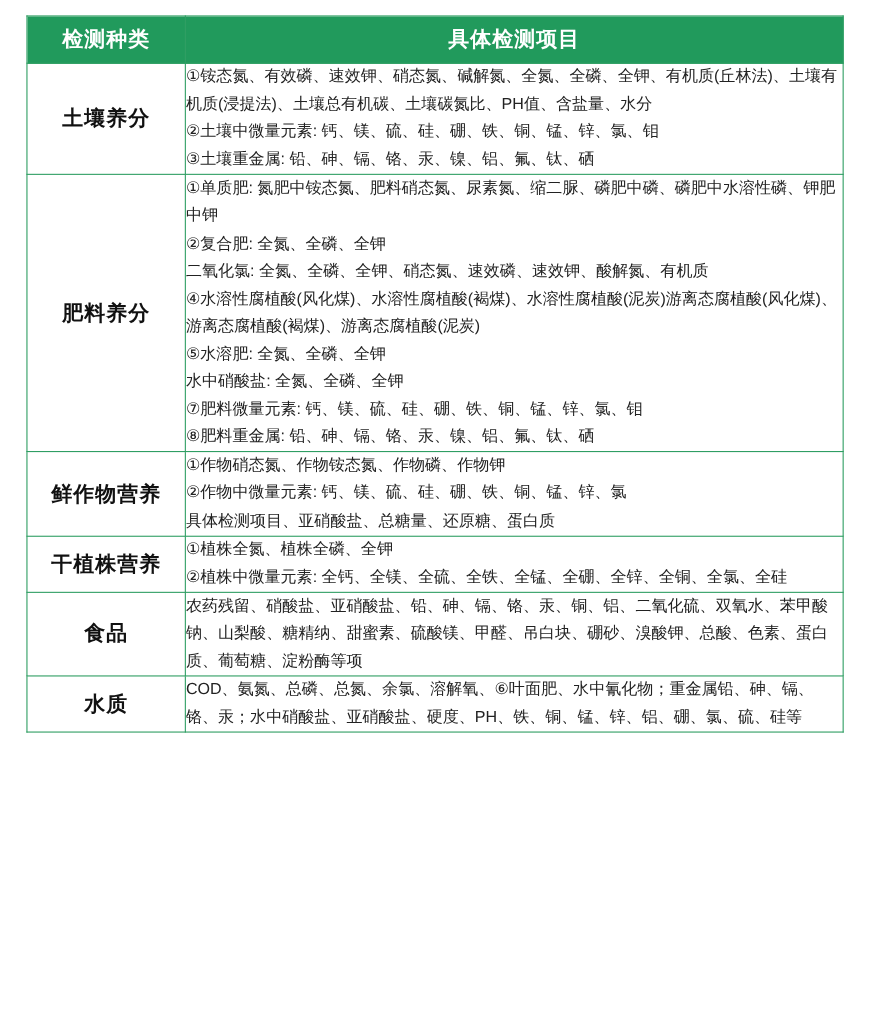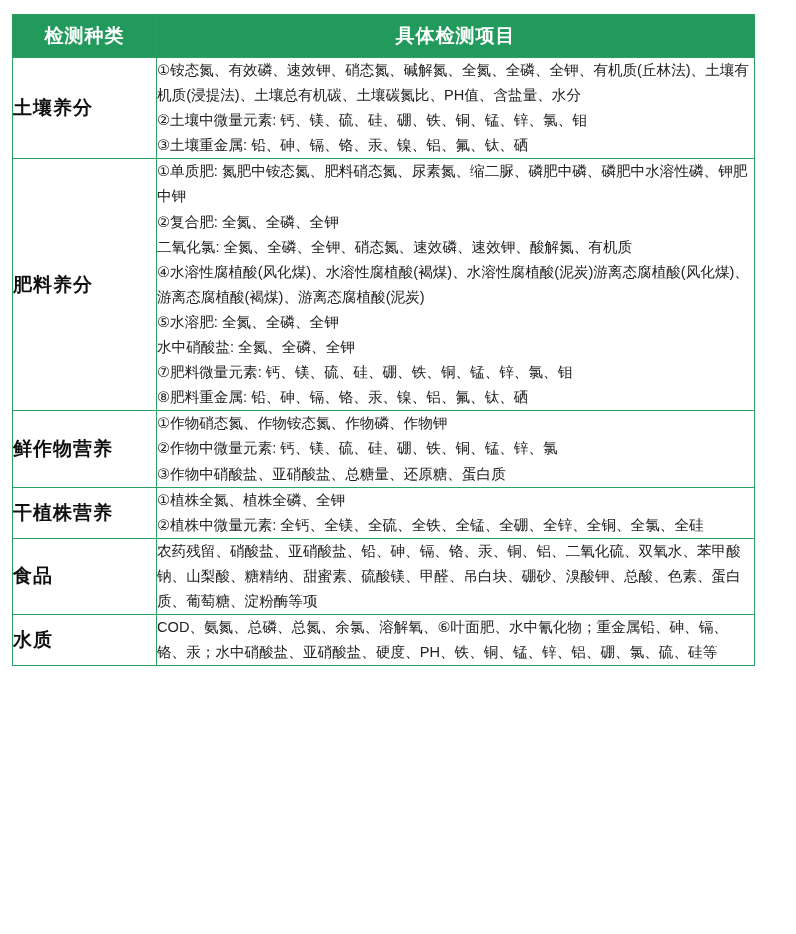--- a/index.html
+++ b/index.html
@@ -10,21 +10,21 @@
   body {
     width: 796px;
     height: 934px;
     font-family: "Liberation Sans", "DejaVu Sans", sans-serif;
     color: #1d1d1d;
   }
   .sheet {
     width: 643px;
     height: 934px;
     box-sizing: border-box;
-    padding: 14px 28px 10px 12px;
+    padding: 14px 28px 10px 24px;
   }
   table.spec {
     width: 740px;
     border-collapse: collapse;
     table-layout: fixed;
   }
   table.spec td, table.spec th {
     border: 1px solid #2f9e63;
     vertical-align: middle;
     padding: 0;
@@ -36,20 +36,21 @@
     font-weight: bold;
     letter-spacing: 1px;
     height: 42px;
     border: 1px solid #219a5c;
   }
   th.col-kind { width: 143px; }
   th.col-items { width: 597px; }
 
   td.kind {
     width: 143px;
+    text-align: center;
     font-size: 19px;
     font-weight: bold;
     color: #111111;
     letter-spacing: 1px;
     padding: 6px 4px;
   }
   td.items {
     padding: 9px 11px 9px 12px;
     font-size: 14.6px;
     line-height: 1.72;
@@ -91,21 +92,21 @@
           <div class="line">水中硝酸盐: 全氮、全磷、全钾</div>
           <div class="line">⑦肥料微量元素: 钙、镁、硫、硅、硼、铁、铜、锰、锌、氯、钼</div>
           <div class="line">⑧肥料重金属: 铅、砷、镉、铬、汞、镍、铝、氟、钛、硒</div>
         </td>
       </tr>
       <tr>
         <td class="kind">鲜作物营养</td>
         <td class="items">
           <div class="line">①作物硝态氮、作物铵态氮、作物磷、作物钾</div>
           <div class="line">②作物中微量元素: 钙、镁、硫、硅、硼、铁、铜、锰、锌、氯</div>
-          <div class="line">③作物中硝酸盐、亚硝酸盐、总糖量、还原糖、蛋白质</div>
+          <div class="line">具体检测项目、亚硝酸盐、总糖量、还原糖、蛋白质</div>
         </td>
       </tr>
       <tr>
         <td class="kind">干植株营养</td>
         <td class="items">
           <div class="line">①植株全氮、植株全磷、全钾</div>
           <div class="line">②植株中微量元素: 全钙、全镁、全硫、全铁、全锰、全硼、全锌、全铜、全氯、全硅</div>
         </td>
       </tr>
       <tr>

